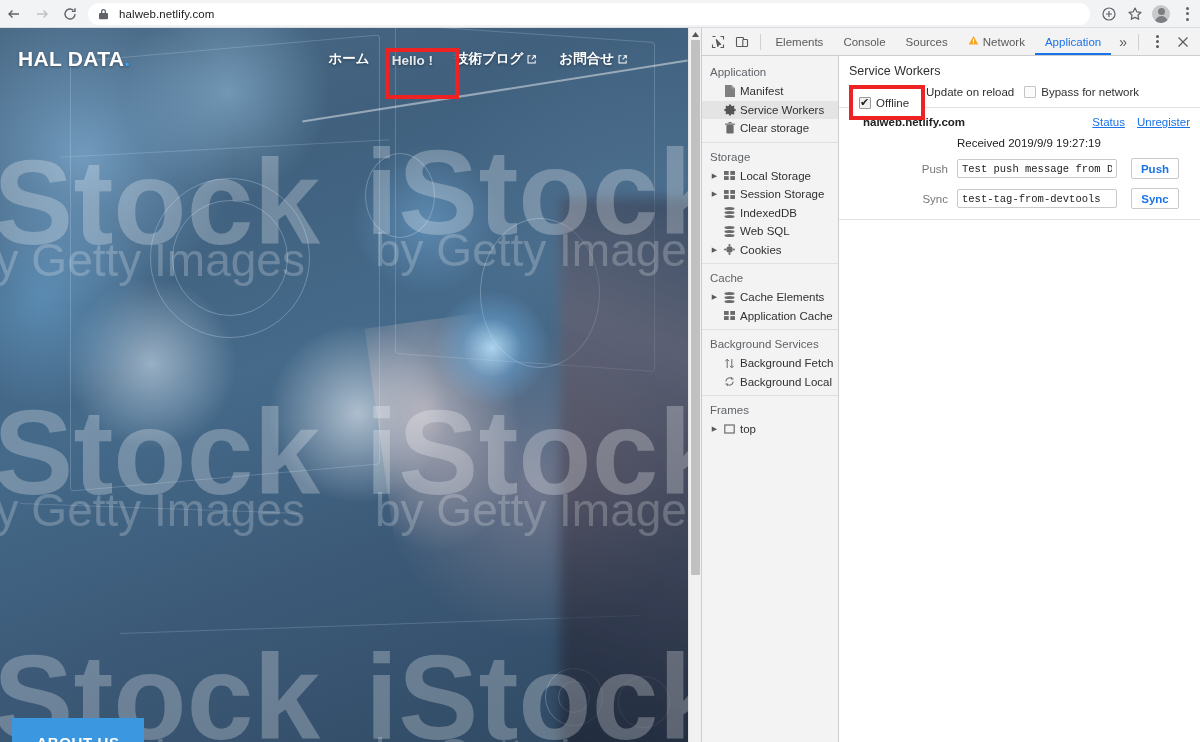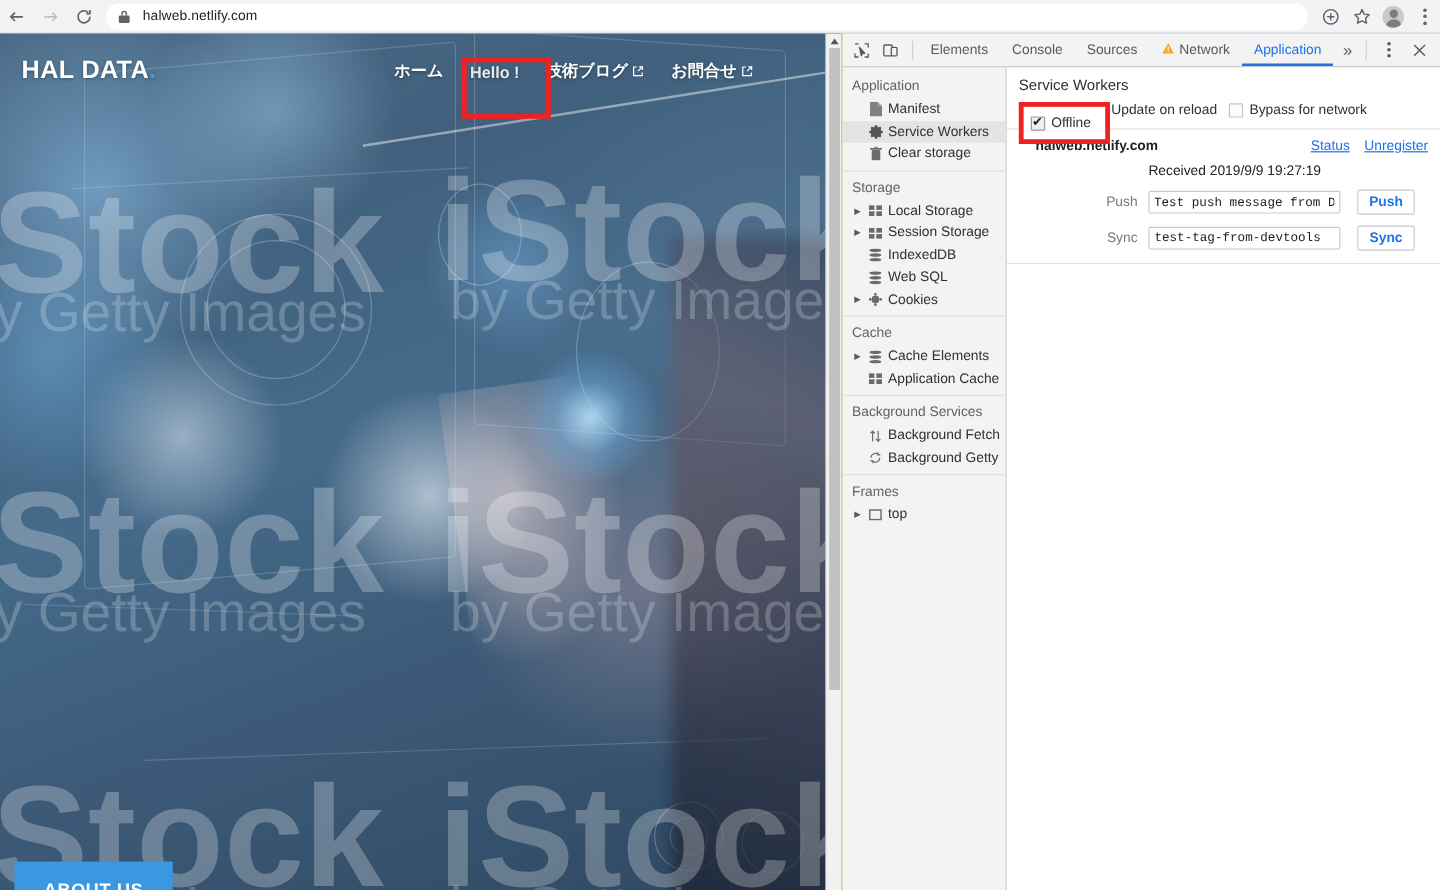--- a/index.html
+++ b/index.html
@@ -670,21 +670,21 @@
       </div>
       <div class="tree-item">
         <span class="tri empty">▶</span>
         <span class="tree-ico">
           <svg width="11" height="11" viewBox="0 0 12 12" fill="none" stroke="#6b6b6b" stroke-width="1.1">
             <path d="M10 6a4 4 0 0 1-6.7 2.9"></path>
               <path d="M2 6a4 4 0 0 1 6.7-2.9"></path>
             <path d="M8.3 1v2.3H10.5M3.7 11V8.7H1.5"></path>
           </svg>
         </span>
-        <span>Background Getty</span>
+        <span>Background Local</span>
       </div>
 
       <div class="tree-sep"></div>
       <div class="tree-group-title">Frames</div>
       <div class="tree-item">
         <span class="tri">▶</span>
         <span class="tree-ico">
           <svg width="11" height="10" viewBox="0 0 11 10" fill="none" stroke="#6b6b6b" stroke-width="1.2">
               <rect x="0.8" y="1" width="9.4" height="8"></rect>
             </svg>

